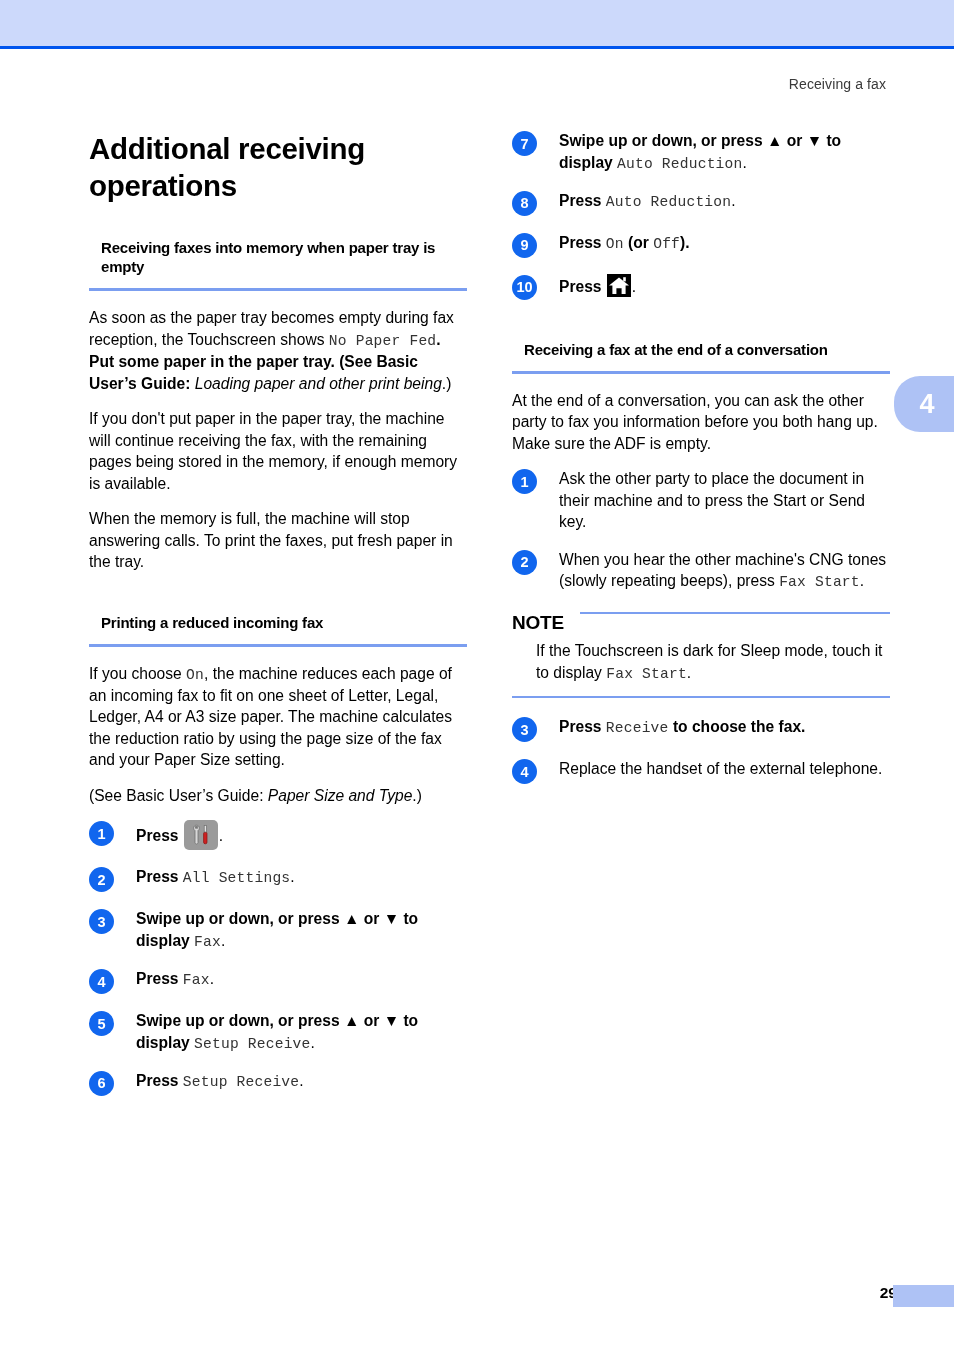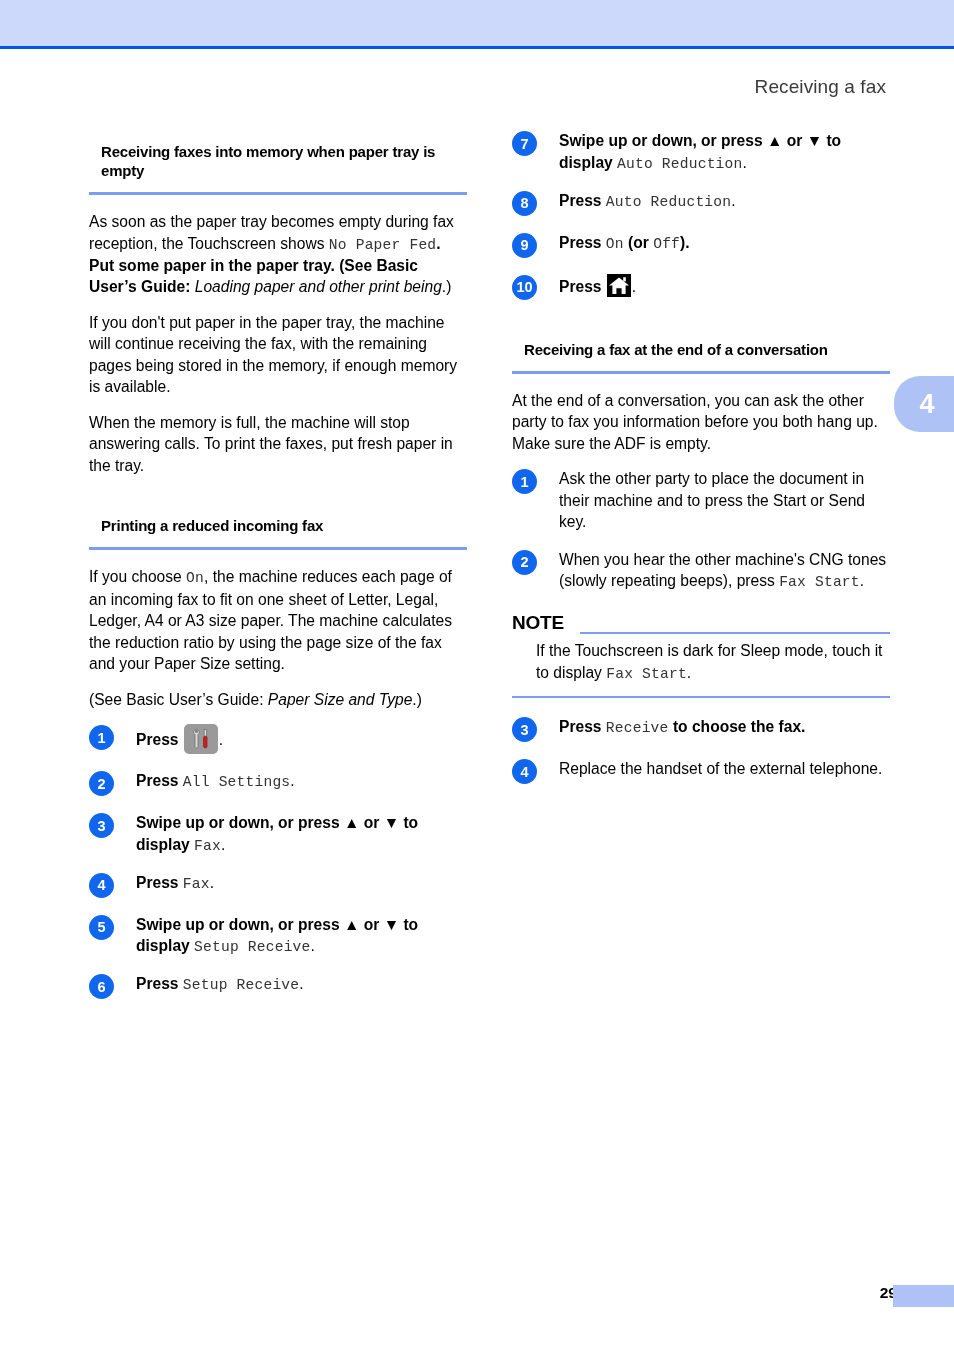--- a/index.html
+++ b/index.html
@@ -31,21 +31,21 @@
     height: 3px;
     background: #0055ee;
   }
 
   
   .running-head {
     position: absolute;
     left: 0; top: 76px;
     width: 886px;
     text-align: right;
-    font-size: 19px;
+    font-size: 14px;
     color: #3a3a3a;
     letter-spacing: .1px;
   }
 
   
   .chapter-tab {
     position: absolute;
     left: 894px; top: 376px;
     width: 60px; height: 56px;
     background: #aec2f5;
@@ -163,21 +163,21 @@
     margin: 0 1px;
   }
 
   
   .note {
     margin-top: 20px;
     margin-bottom: 18px;
   }
   .note-head {
     display: flex;
-    align-items: flex-end;
+    align-items: flex-start;
     gap: 16px;
   }
   .note-label {
     font-size: 19px;
     font-weight: bold;
     letter-spacing: -.2px;
   }
   .note-head-rule {
     flex: 1;
     height: 2px;
@@ -218,20 +218,21 @@
 <div class="top-rule"></div>
 
 <div class="running-head">Receiving a fax</div>
 
 <div class="chapter-tab">
   <span>4</span>
 </div>
 
 <div class="col col-left">
 
+  <h1 class="title">Additional receiving operations</h1>
 
   <div class="sect-block">
     <h2 class="sect">Receiving faxes into memory when paper tray is empty</h2>
     <div class="sect-rule"></div>
 
     <p class="body"><span>As soon as the paper tray becomes empty during fax reception, the Touchscreen shows </span><span class="mono">No Paper Fed</span><span class="bold">. Put some paper in the paper tray. (See Basic User’s Guide: </span><span class="ital">Loading paper and other print being</span><span>.)</span></p>
 
     <p class="body">If you don't put paper in the paper tray, the machine will continue receiving the fax, with the remaining pages being stored in the memory, if enough memory is available.</p>
     <p class="body">When the memory is full, the machine will stop answering calls. To print the faxes, put fresh paper in the tray.</p>
   </div>

